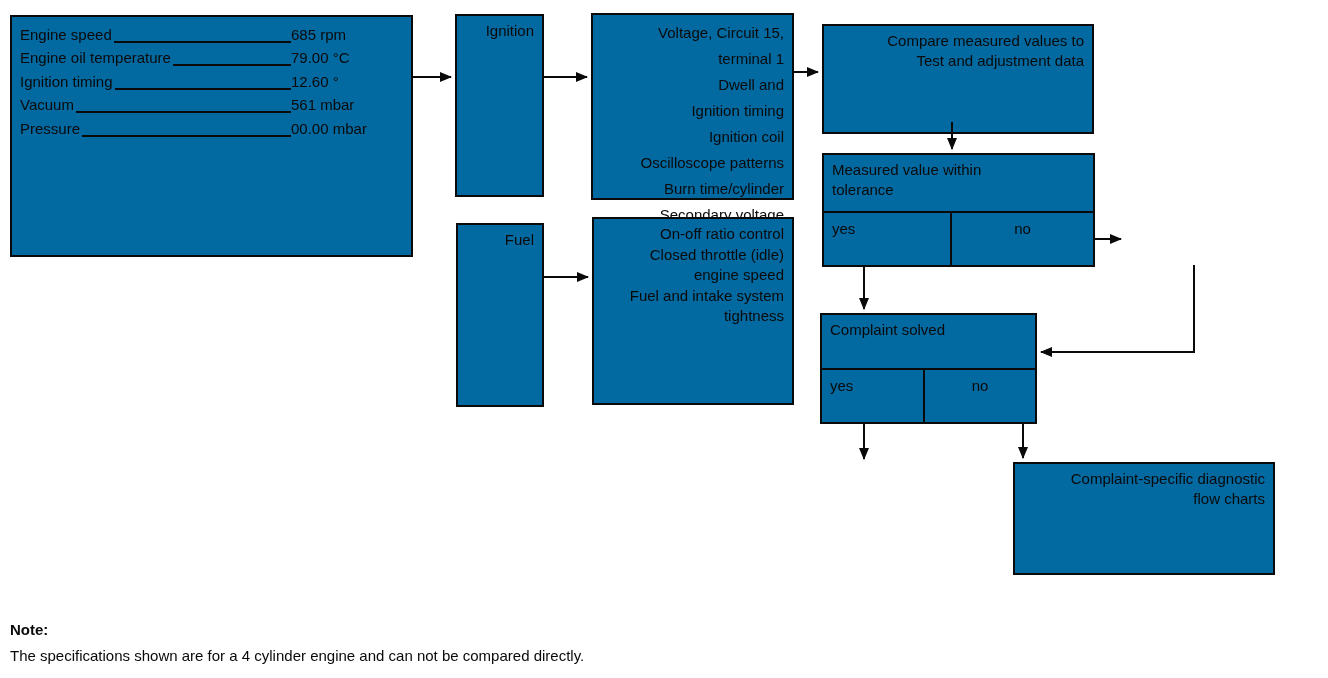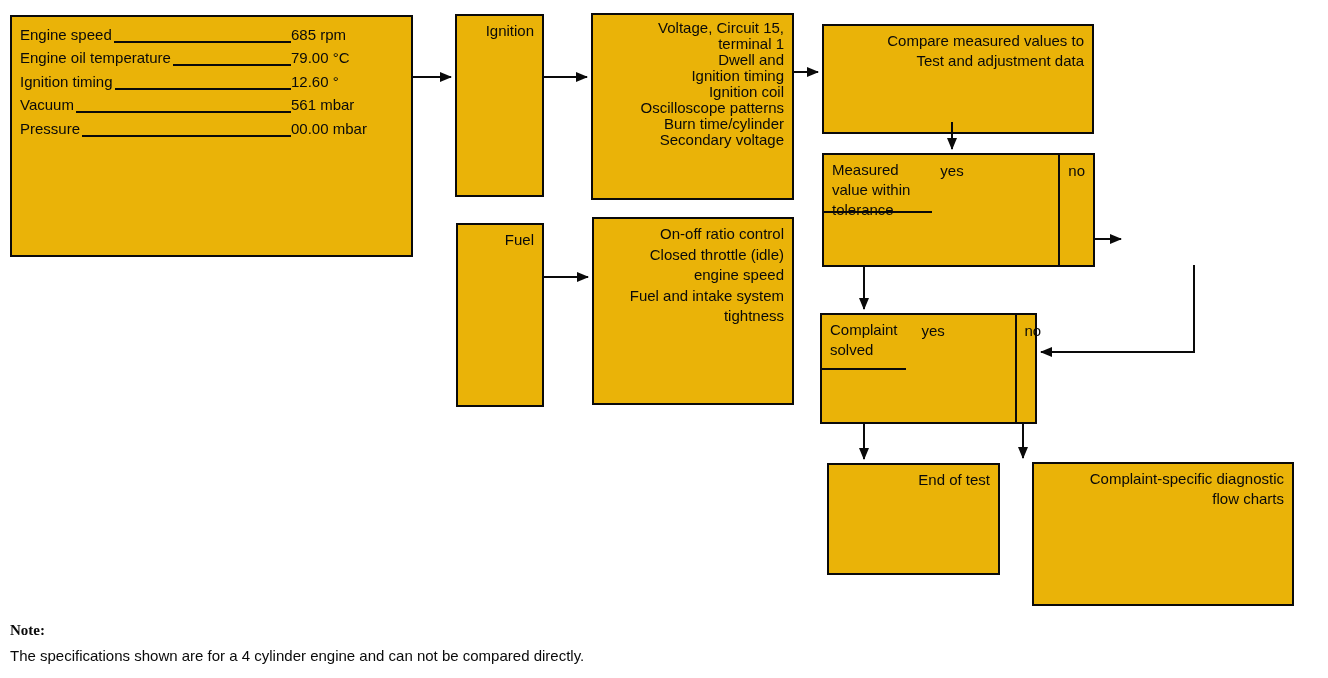--- a/index.html
+++ b/index.html
@@ -9,63 +9,63 @@
     position: relative;
     font-family: "Liberation Sans", sans-serif;
     color: #0a0a0a;
     overflow: hidden;
   }
   .canvas { position: absolute; inset: 0; }
 
   .box {
     position: absolute;
     border: 2px solid #0a0a0a;
-    background: #eab308;
+    background: #0369a1;
     font-size: 15px;
     line-height: 20px;
   }
   .pad { padding: 5px 8px; text-align: right; }
   .multiline { white-space: pre-line; }
 
   
   .params-box { left: 10px; top: 15px; width: 403px; height: 242px; padding: 6px 8px; }
   .param-row { display: flex; align-items: flex-end; height: 23.5px; font-size: 15px; }
   .param-label { white-space: nowrap; padding-bottom: 2px; }
   .param-leader { flex: 1 1 auto; border-bottom: 2px solid #0a0a0a; margin: 0 0 4px 2px; min-width: 8px; }
   .param-value { flex: 0 0 112px; white-space: nowrap; padding-bottom: 2px; }
 
   
   .ignition-box { left: 455px; top: 14px;  width: 89px;  height: 183px; }
   .fuel-box     { left: 456px; top: 223px; width: 88px;  height: 184px; }
-  .ign-detail-box  { left: 591px; top: 13px;  width: 203px; height: 187px; line-height: 16px; }
+  .ign-detail-box  { left: 591px; top: 13px;  width: 203px; height: 187px; line-height: 26px; }
   .fuel-detail-box { left: 592px; top: 217px; width: 202px; height: 188px; line-height: 20.5px; padding-left: 32px; }
   .compare-box  { left: 822px; top: 24px;  width: 272px; height: 110px; }
   .testproc-box { left: 1125px; top: 11px; width: 170px; height: 254px; line-height: 21.5px; }
   .end-box      { left: 827px; top: 463px; width: 173px; height: 112px; }
-  .charts-box   { left: 1013px; top: 462px; width: 262px; height: 144px; margin-left: 19px; }
+  .charts-box   { left: 1013px; top: 462px; width: 262px; height: 113px; }
 
   
-  .decision { display: flex; flex-direction: row; padding: 0; }
+  .decision { display: flex; flex-direction: column; padding: 0; }
   .decision-title { border-bottom: 2px solid #0a0a0a; padding: 5px 8px; }
   .decision-row { flex: 1 1 auto; display: flex; }
   .cell { padding: 6px 8px; }
   .cell-no { flex: 1 1 auto; border-left: 2px solid #0a0a0a; text-align: center; }
   .tolerance-box { left: 822px; top: 153px; width: 273px; height: 114px; }
   .tolerance-box .decision-title { height: 58px; }
   .tolerance-box .cell-yes { flex: 0 0 126px; }
-  .complaint-box { left: 820px; top: 313px; width: 217px; height: 111px; gap: 8px; }
+  .complaint-box { left: 820px; top: 313px; width: 217px; height: 111px; }
   .complaint-box .decision-title { height: 55px; }
   .complaint-box .cell-yes { flex: 0 0 101px; }
 
   
   .arrows { position: absolute; left: 0; top: 0; pointer-events: none; }
 
   
   .note { position: absolute; left: 10px; top: 617px; font-size: 15px; line-height: 26px; }
-  .note-heading { font-weight: bold; font-family: Liberation Serif, serif; }
+  .note-heading { font-weight: bold; }
 </style>
 </head>
 <body>
 
 <div class="canvas">
 
   <div class="box params-box">
     <div class="param-row">
       <span class="param-label">Engine speed</span>
       <span class="param-leader"></span>
@@ -128,21 +128,20 @@
 
 
   <div class="box decision complaint-box">
     <div class="decision-title">Complaint solved</div>
     <div class="decision-row">
       <div class="cell cell-yes">yes</div>
       <div class="cell cell-no">no</div>
     </div>
   </div>
 
-  <div class="box pad end-box">End of test</div>
   <div class="box pad multiline charts-box">Complaint-specific diagnostic
 flow charts</div>
 
   <svg class="arrows" width="1328" height="678" viewBox="0 0 1328 678">
     <defs>
       <marker id="ah" viewBox="0 0 12 10" markerWidth="12" markerHeight="10" refX="11" refY="5" orient="auto" markerUnits="userSpaceOnUse">
         <polygon points="0,0 12,5 0,10" fill="#0a0a0a"></polygon>
       </marker>
     </defs>
     <g stroke="#0a0a0a" stroke-width="2" fill="none">

